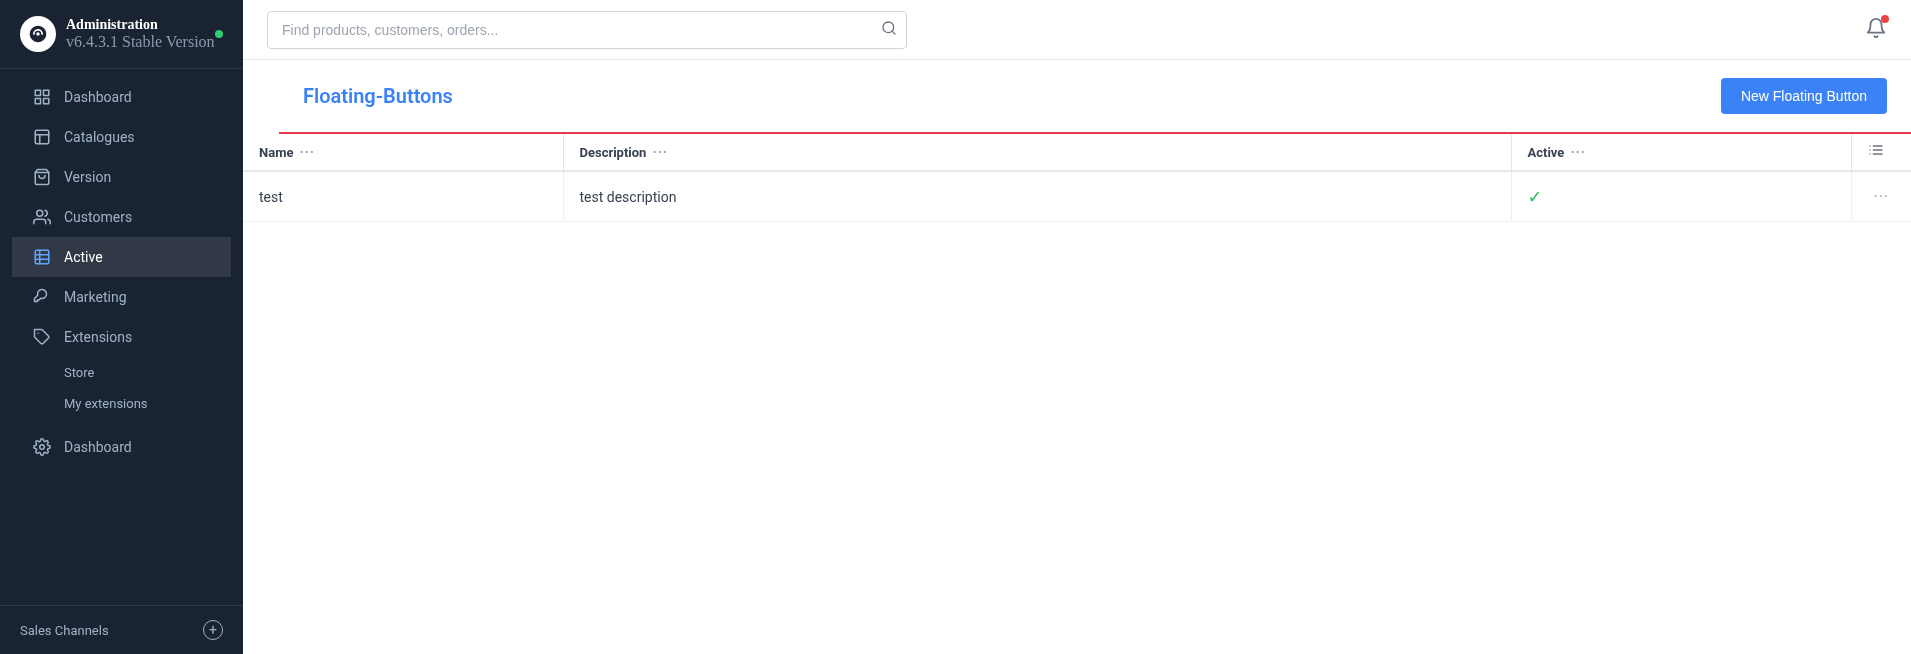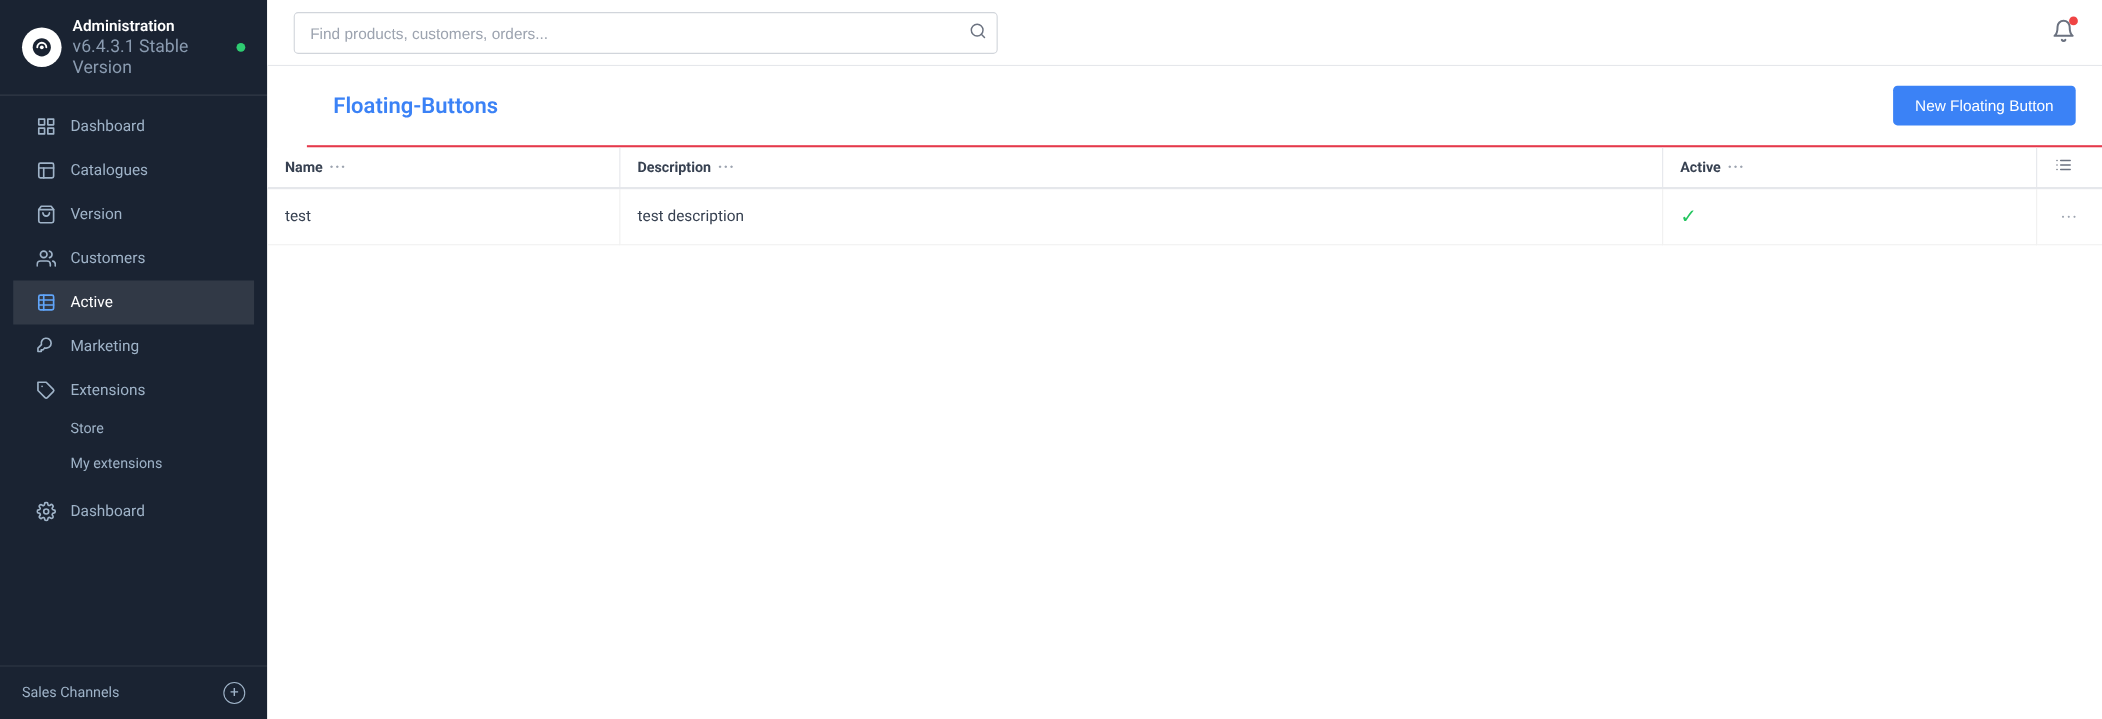--- a/index.html
+++ b/index.html
@@ -27,21 +27,21 @@
       height: 36px;
       background: #fff;
       border-radius: 50%;
       display: flex;
       align-items: center;
       justify-content: center;
       margin-right: 10px;
       flex-shrink: 0;
     }
     .sidebar-logo svg { width: 22px; height: 22px; }
-    .sidebar-title-block { flex: 1; }
+    .sidebar-title-block { flex: 1; font-family: Liberation Serif, serif; }
     .sidebar-app-name { font-size: 14px; font-weight: 600; color: #fff; }
     .sidebar-version { font-size: 16px; color: #8a9bb0; }
     .sidebar-status-dot {
       width: 8px; height: 8px;
       background: #2ecc71;
       border-radius: 50%;
     }
 
     .sidebar-nav { flex: 1; padding: 8px 12px; overflow-y: auto; }
     .nav-item {

